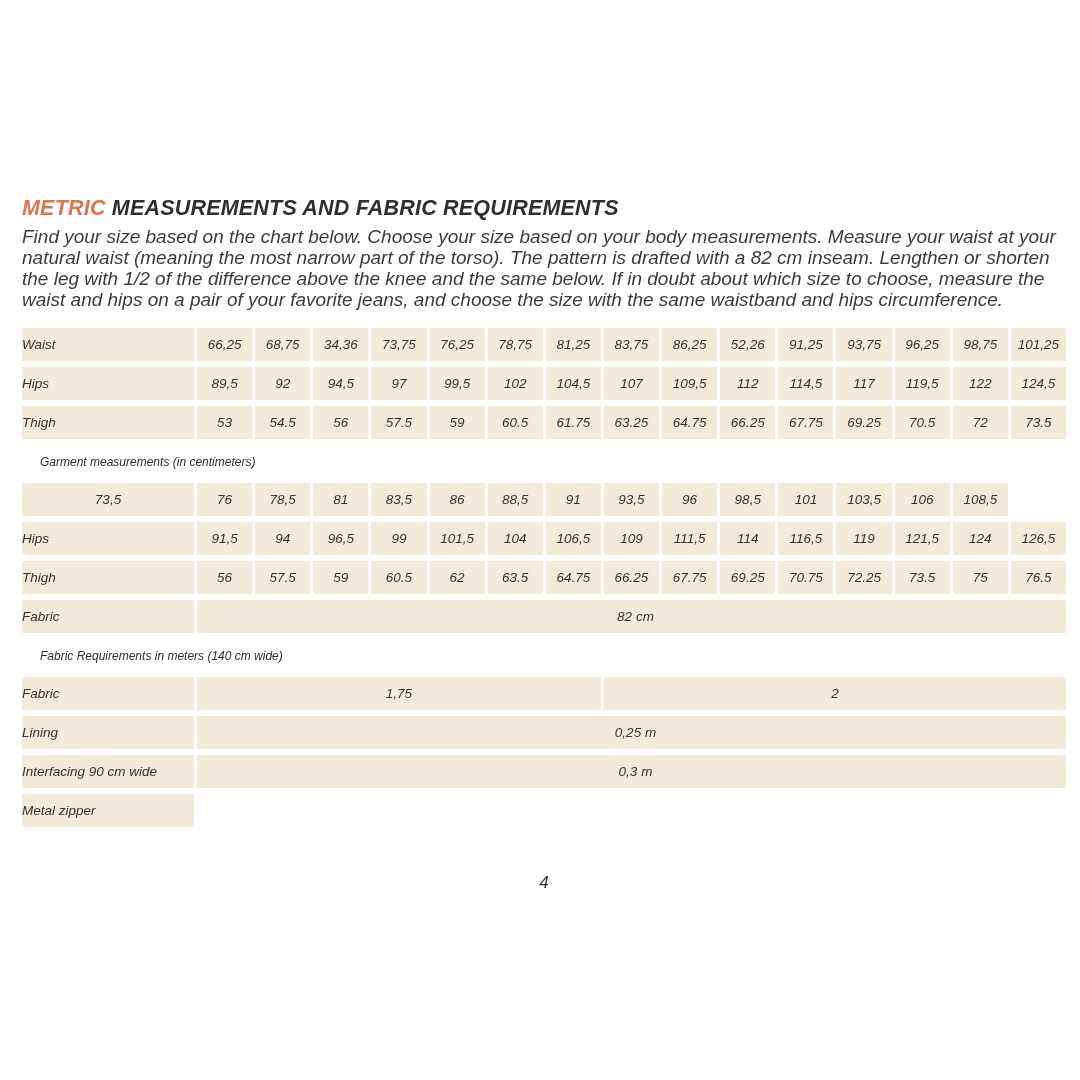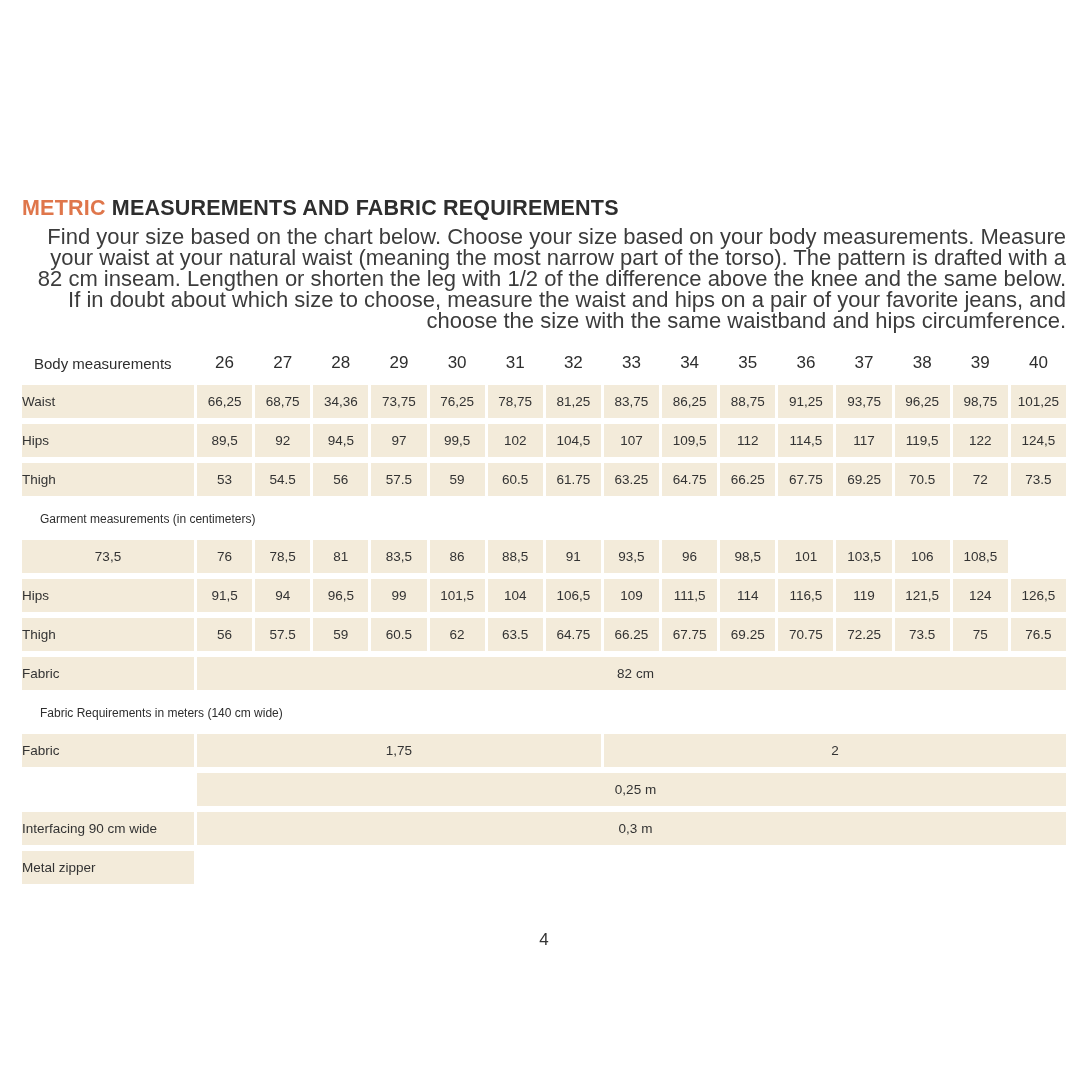--- a/index.html
+++ b/index.html
@@ -12,29 +12,30 @@
   html,body{background:#ffffff;}
   body{
     width:1080px;height:1080px;
     font-family:"Liberation Sans", sans-serif;
     color:var(--ink);
     position:relative;
   }
   .page{
     width:1080px;height:1080px;
     padding:196px 14px 0 22px;
+    font-style:italic;
   }
   h1.title{
     font-size:21.5px;font-weight:700;letter-spacing:.2px;
     color:var(--ink);margin-bottom:5px;
   }
   h1.title .accent{color:var(--accent);}
   p.intro{
-    font-size:22px;line-height:21px;color:var(--body_text);
-    margin-bottom:18px;max-width:1044px;text-align:right;
+    font-size:19px;line-height:21px;color:var(--body_text);
+    margin-bottom:18px;max-width:1044px;
   }
   .t-row{
     display:grid;
     grid-template-columns:172px repeat(15,1fr);
     column-gap:3px;
     margin-bottom:6px;
   }
   .header-row{margin-bottom:8px;margin-top:2px;}
   .header-row .h-label{
     display:flex;align-items:center;padding-left:12px;
@@ -65,51 +66,33 @@
 </style>
 </head>
 <body>
 
 <div class="page">
 
   <h1 class="title"><span class="accent">METRIC</span><span> MEASUREMENTS AND FABRIC REQUIREMENTS</span></h1>
 
   <p class="intro">Find your size based on the chart below. Choose your size based on your body measurements. Measure your waist at your natural waist (meaning the most narrow part of the torso). The pattern is drafted with a 82 cm inseam. Lengthen or shorten the leg with 1/2 of the difference above the knee and the same below. If in doubt about which size to choose, measure the waist and hips on a pair of your favorite jeans, and choose the size with the same waistband and hips circumference.</p>
 
-  <div class="t-row header-row">
-    <div class="h-label">Body measurements</div>
-    <div class="h-size">26</div>
-    <div class="h-size">27</div>
-    <div class="h-size">28</div>
-    <div class="h-size">29</div>
-    <div class="h-size">30</div>
-    <div class="h-size">31</div>
-    <div class="h-size">32</div>
-    <div class="h-size">33</div>
-    <div class="h-size">34</div>
-    <div class="h-size">35</div>
-    <div class="h-size">36</div>
-    <div class="h-size">37</div>
-    <div class="h-size">38</div>
-    <div class="h-size">39</div>
-    <div class="h-size">40</div>
-  </div>
 
   <div class="t-row">
     <div class="cell label-cell">Waist</div>
     <div class="cell">66,25</div>
     <div class="cell">68,75</div>
     <div class="cell">34,36</div>
     <div class="cell">73,75</div>
     <div class="cell">76,25</div>
     <div class="cell">78,75</div>
     <div class="cell">81,25</div>
     <div class="cell">83,75</div>
     <div class="cell">86,25</div>
-    <div class="cell">88,75</div>
+    <div class="cell">52,26</div>
     <div class="cell">91,25</div>
     <div class="cell">93,75</div>
     <div class="cell">96,25</div>
     <div class="cell">98,75</div>
     <div class="cell">101,25</div>
   </div>
 
   <div class="t-row">
     <div class="cell label-cell">Hips</div>
     <div class="cell">89,5</div>
@@ -213,20 +196,21 @@
 
   <div class="section-title">Fabric Requirements in meters (140 cm wide)</div>
 
   <div class="t-row">
     <div class="cell label-cell">Fabric</div>
     <div class="cell span-left">1,75</div>
     <div class="cell span-right">2</div>
   </div>
 
   <div class="t-row">
+    <div class="cell label-cell">Lining</div>
     <div class="cell span-all">0,25 m</div>
   </div>
 
   <div class="t-row">
     <div class="cell label-cell">Interfacing 90 cm wide</div>
     <div class="cell span-all">0,3 m</div>
   </div>
 
   <div class="t-row">
     <div class="cell label-cell">Metal zipper</div>

